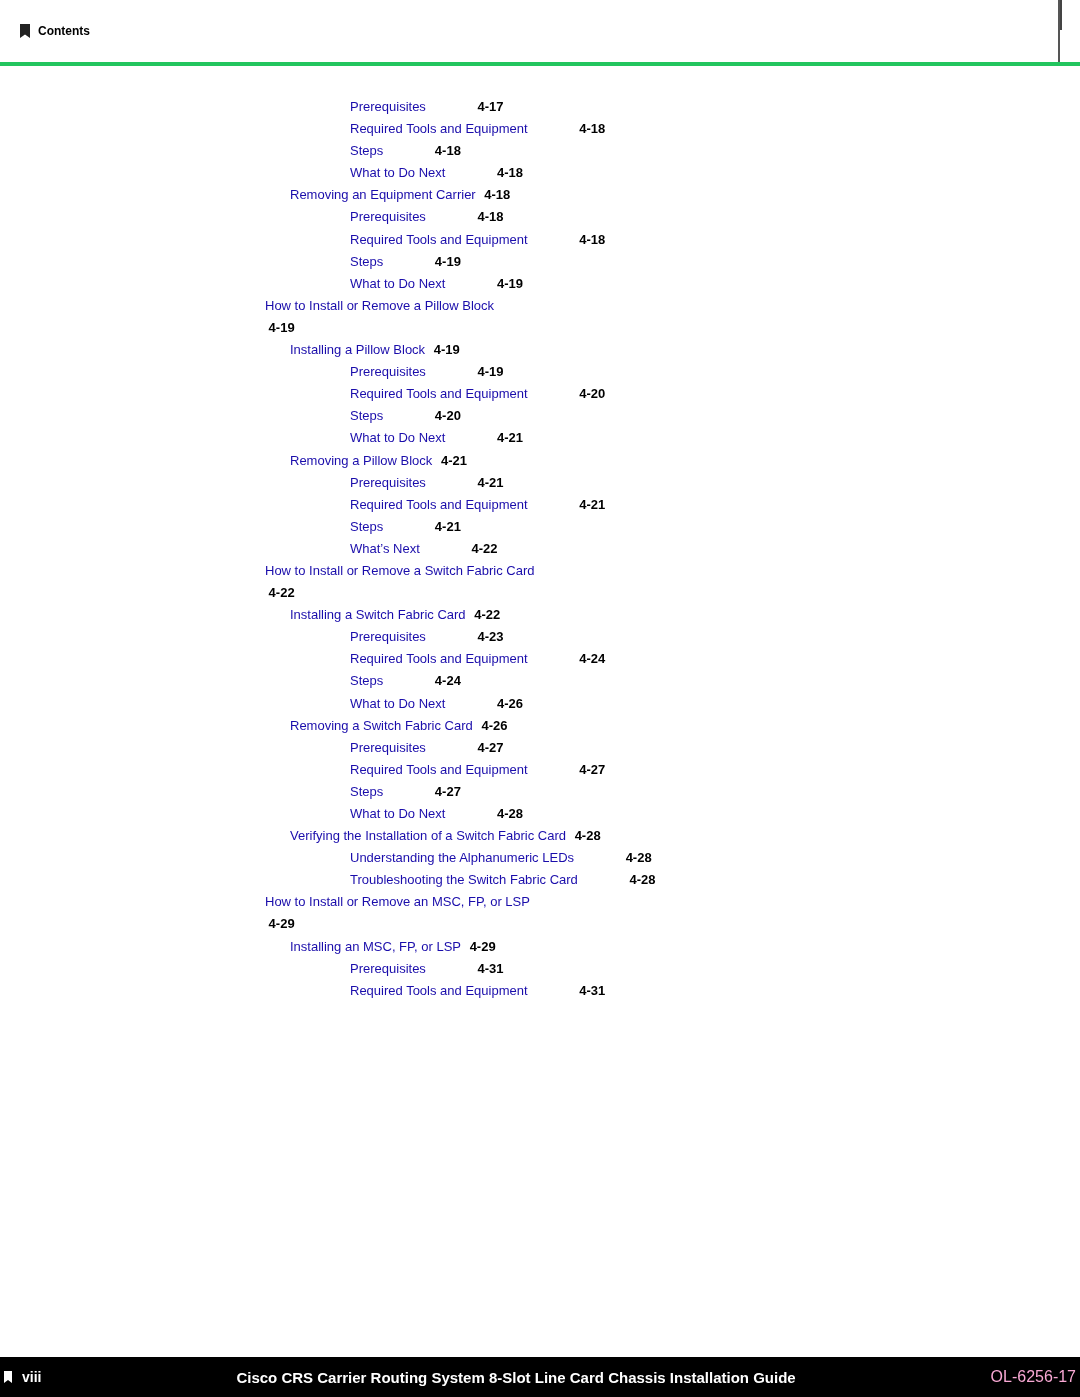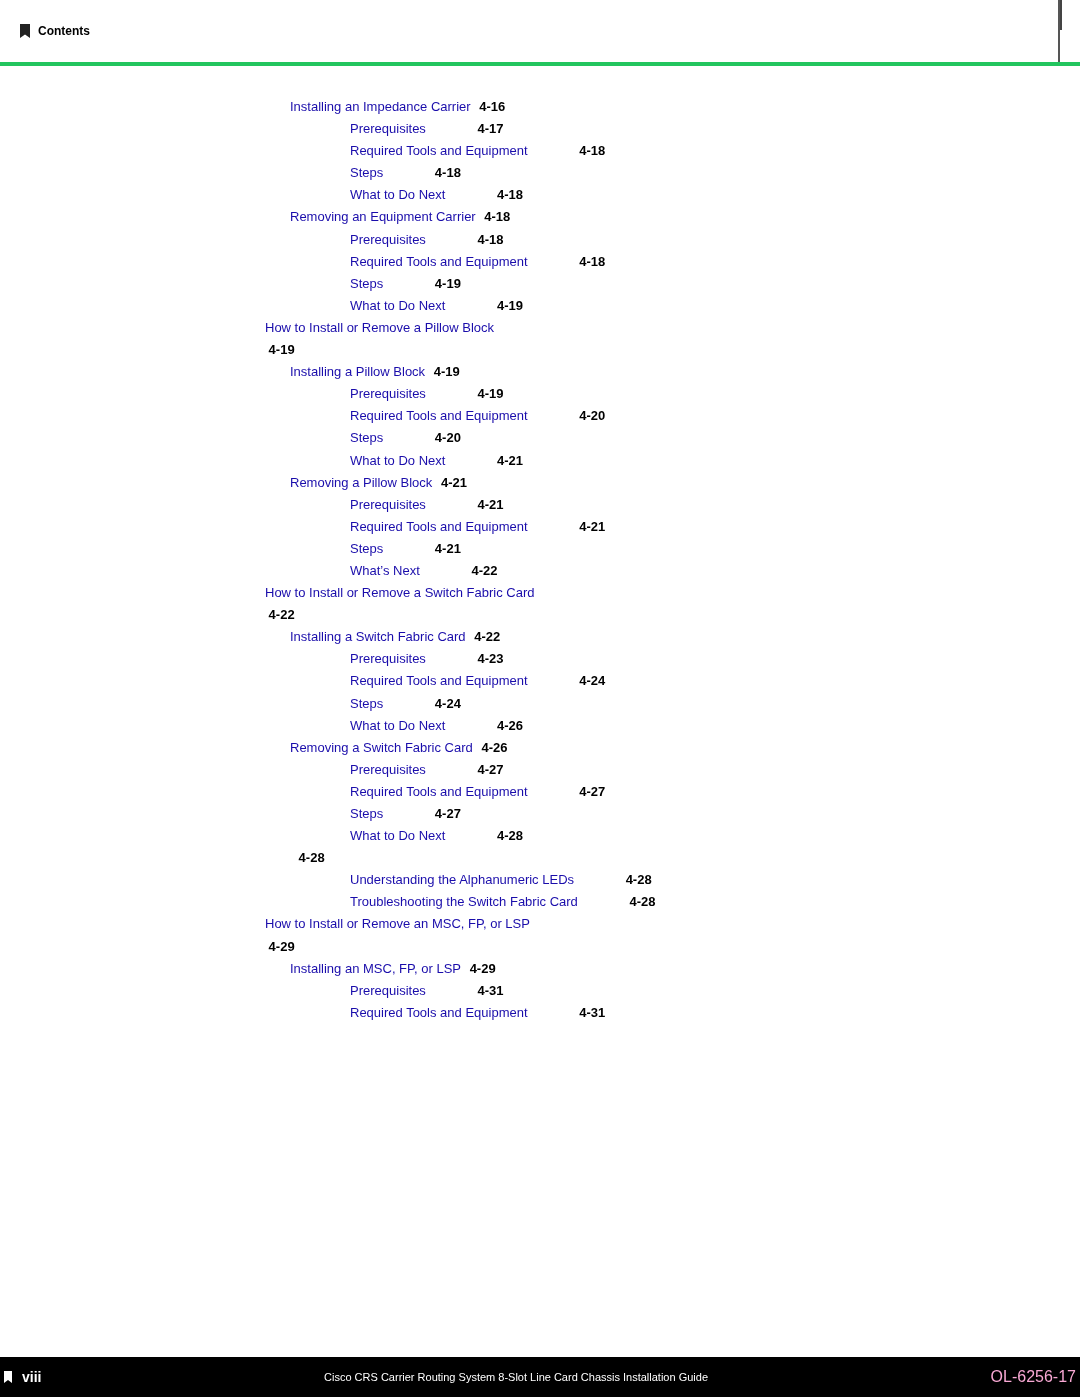--- a/index.html
+++ b/index.html
@@ -97,22 +97,22 @@
       background: #fff;
       clip-path: polygon(0 0, 100% 0, 100% 100%, 50% 75%, 0 100%);
     }
     .footer-page {
       color: #fff;
       font-weight: bold;
       font-size: 14px;
     }
     .footer-center {
       color: #fff;
-      font-size: 11px;
-      font-weight: normal;
+      font-size: 15px;
+      font-weight: bold;
       text-align: center;
     }
     .footer-right {
       color: #f9a8d4;
       font-size: 16px;
     }
 
     
     .top-right-rule {
       position: absolute;
@@ -126,24 +126,20 @@
 </head>
 <body>
 
 <div class="top-bar">
   <div class="top-bar-bookmark"></div>
   <span class="top-bar-title">Contents</span>
   <div class="top-right-rule"></div>
 </div>
 
 <div class="content">
-<div class="toc-entry level-2">
-      <a href="#">Installing an Impedance Carrier</a>
-      <span class="page-num">&nbsp;4-16</span>
-    </div>
     <div class="toc-entry level-3">
       <a href="#">Prerequisites</a>
       <span class="page-num">&nbsp;4-17</span>
     </div>
     <div class="toc-entry level-3">
       <a href="#">Required Tools and Equipment</a>
       <span class="page-num">&nbsp;4-18</span>
     </div>
     <div class="toc-entry level-3">
       <a href="#">Steps</a>
@@ -255,20 +251,21 @@
     </div>
     <div class="toc-entry level-3">
       <a href="#">Steps</a>
       <span class="page-num">&nbsp;4-27</span>
     </div>
     <div class="toc-entry level-3">
       <a href="#">What to Do Next</a>
       <span class="page-num">&nbsp;4-28</span>
     </div>
     <div class="toc-entry level-2">
+      <a href="#">Verifying the Installation of a Switch Fabric Card</a>
       <span class="page-num">&nbsp;4-28</span>
     </div>
     <div class="toc-entry level-3">
       <a href="#">Understanding the Alphanumeric LEDs</a>
       <span class="page-num">&nbsp;4-28</span>
     </div>
     <div class="toc-entry level-3">
       <a href="#">Troubleshooting the Switch Fabric Card</a>
       <span class="page-num">&nbsp;4-28</span>
     </div>

